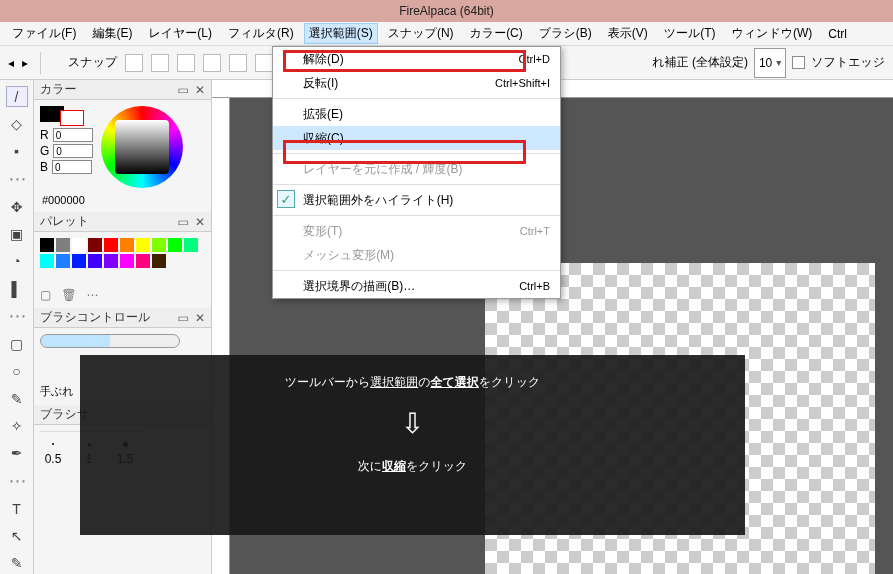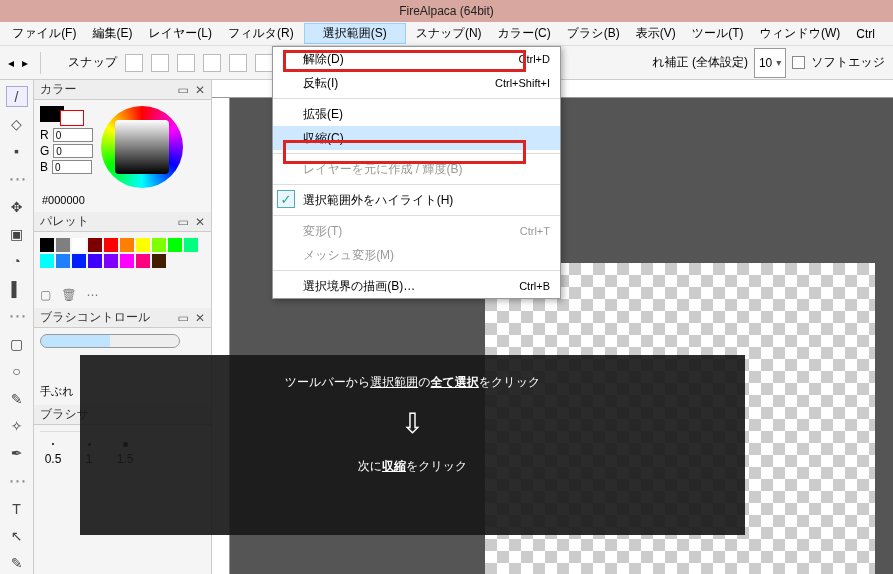--- a/index.html
+++ b/index.html
@@ -1,21 +1,21 @@
 <!DOCTYPE html>
 <html><head>
 <meta charset="utf-8">
 <style>
 * { box-sizing: border-box; margin: 0; padding: 0; font-family: "Meiryo", "MS PGothic", sans-serif; font-size: 12px; }
 body { width: 893px; height: 574px; background: #fff; overflow: hidden; position: relative; }
 
 .titlebar { height: 22px; background: #d8a7a0; display:flex; align-items:center; justify-content:center; color:#222; font-size:13px;}
 .menubar { height: 24px; background: #f5f5f5; display:flex; align-items:center; padding:0 6px; gap:4px; border-bottom:1px solid #ddd;}
 .menubar .mi { padding:2px 6px; cursor:default; }
-.menubar .mi.active { background:#cde8ff; border:1px solid #99cfff; padding:1px 18px;}
+.menubar .mi.active { background:#cde8ff; border:1px solid #99cfff; padding:1px 4px;}
 
 .toolbar { height: 34px; background:#f5f5f5; border-bottom:1px solid #ccc; display:flex; align-items:center; gap:8px; padding:0 8px; overflow:hidden;}
 .tbtn { width:18px; height:18px; border:1px solid #bbb; background:#fff;}
 .snap-lbl { font-size:12px;margin-left:15px; }
 .sep { width:1px; height:22px; background:#ccc; margin:0 4px;}
 .endbits { display:flex; align-items:center; gap:6px; margin-left:auto; white-space:nowrap;}
 .numsel { border:1px solid #999; background:#fff; padding:7px 4px; display:flex; align-items:center; gap:4px;}
 .numsel .arw { font-size:10px; color:#555;}
 .ck { width:13px; height:13px; border:1px solid #888; background:#fff; display:inline-block;}
 

